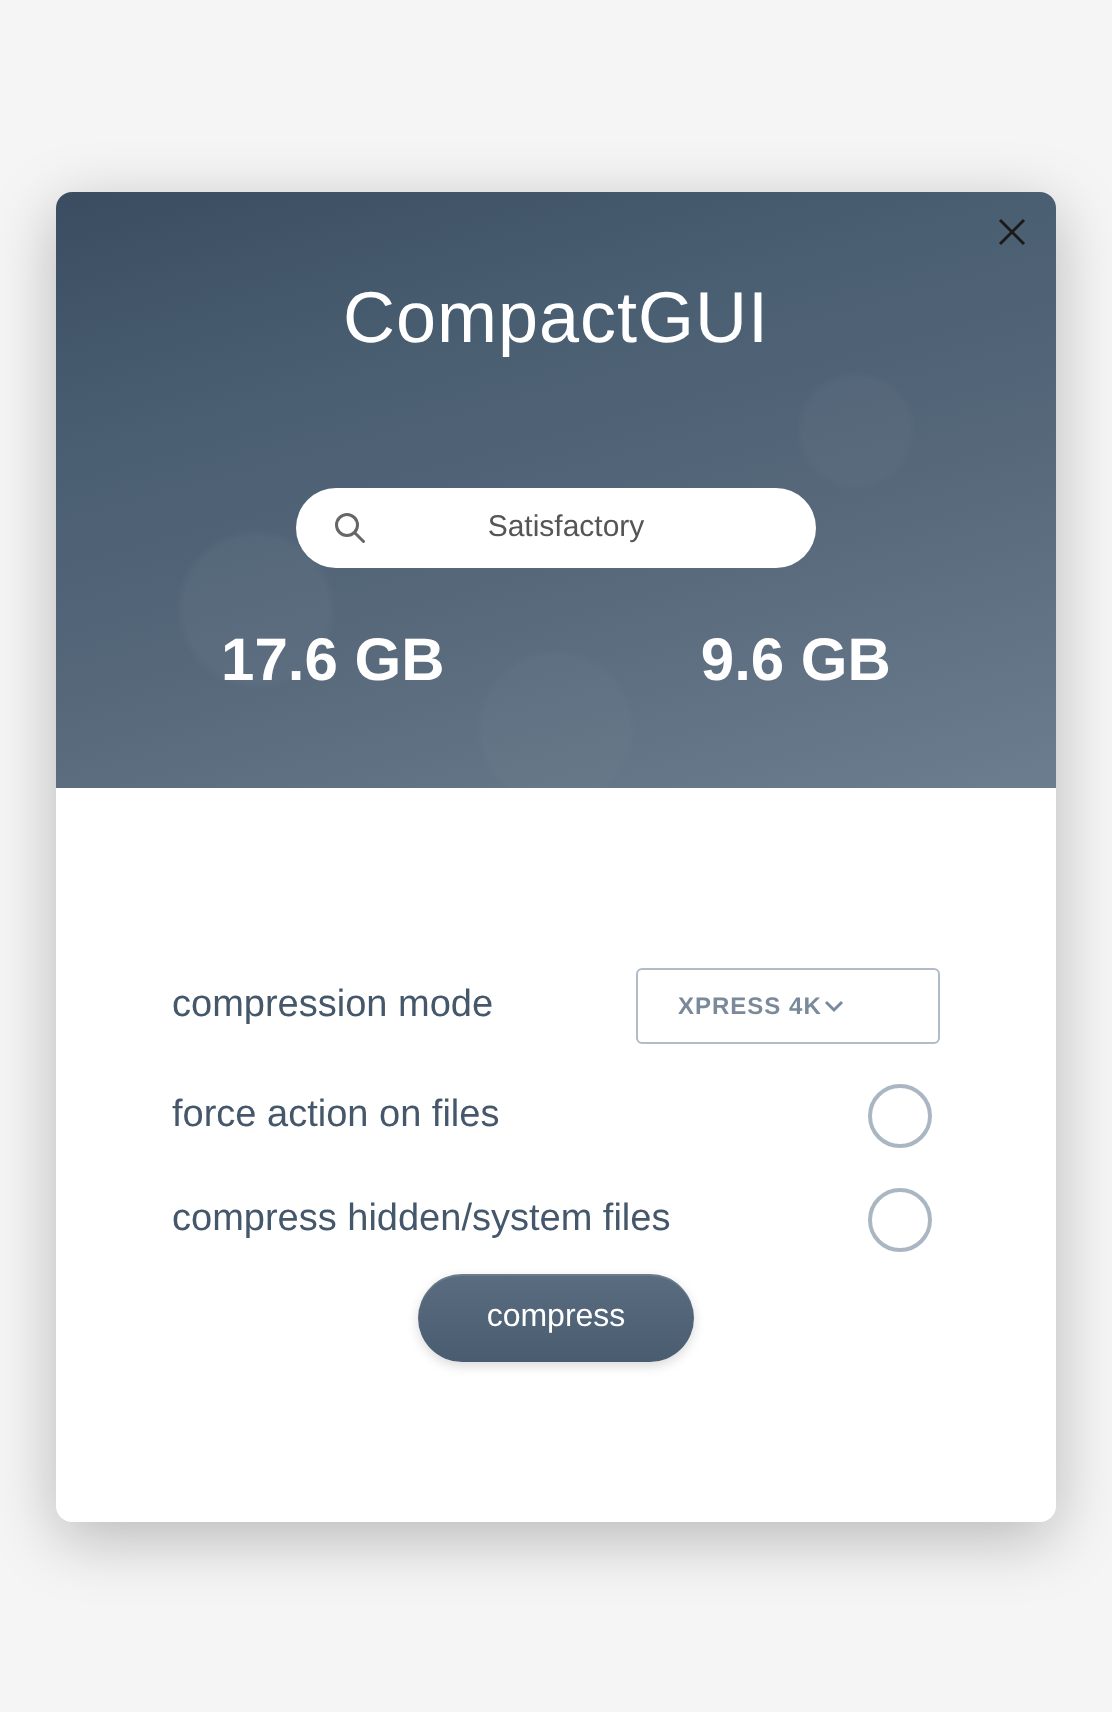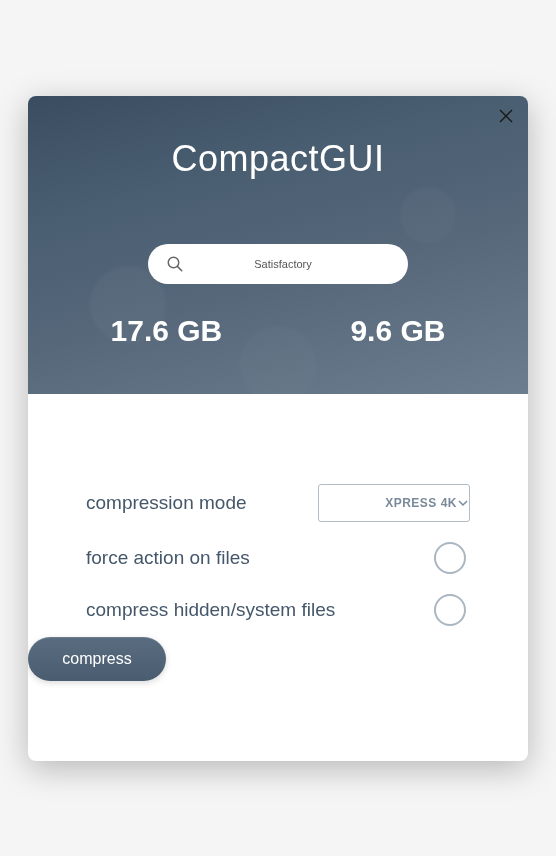--- a/index.html
+++ b/index.html
@@ -67,21 +67,21 @@
       align-items: center;
       padding: 0 18px;
       gap: 10px;
       z-index: 1;
     }
     .search-icon { width: 18px; height: 18px; flex-shrink: 0; }
     .search-text {
       flex: 1;
       text-align: center;
       color: #555;
-      font-size: 11px;
+      font-size: 15px;
       margin-left: -18px;
     }
     .sizes {
       margin-top: 30px;
       width: 100%;
       display: flex;
       justify-content: space-around;
       padding: 0 30px;
       z-index: 1;
       gap: 23px;
@@ -107,22 +107,22 @@
       color: #45576a;
       font-weight: 400;
     }
     .dropdown {
       width: 152px;
       height: 38px;
       border: 1.5px solid #b0bcc8;
       border-radius: 3px;
       display: flex;
       align-items: center;
-      justify-content: flex-end;
-      padding: 0 0;
+      justify-content: flex-start;
+      padding: 0 20px;
       cursor: pointer;
     }
     .dropdown-text {
       font-size: 12px;
       font-weight: 700;
       letter-spacing: 0.5px;
       color: #7a8a9a;
     }
     .chevron { width: 12px; height: 12px; }
     .radio {
@@ -132,20 +132,21 @@
       border-radius: 50%;
       cursor: pointer;
       margin-right: 4px;
     }
     .footer {
       position: absolute;
       bottom: 80px;
       left: 0;
       right: 0;
       display: flex;
+      justify-content: center;
     }
     .compress-btn {
       width: 138px;
       height: 44px;
       border-radius: 22px;
       background: linear-gradient(180deg, #5a6d80 0%, #4a5d70 100%);
       border: none;
       color: #fff;
       font-size: 16px;
       font-weight: 400;

